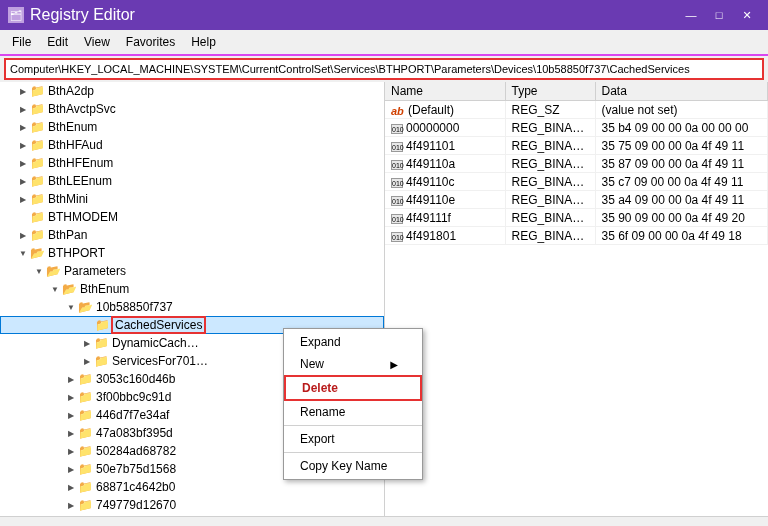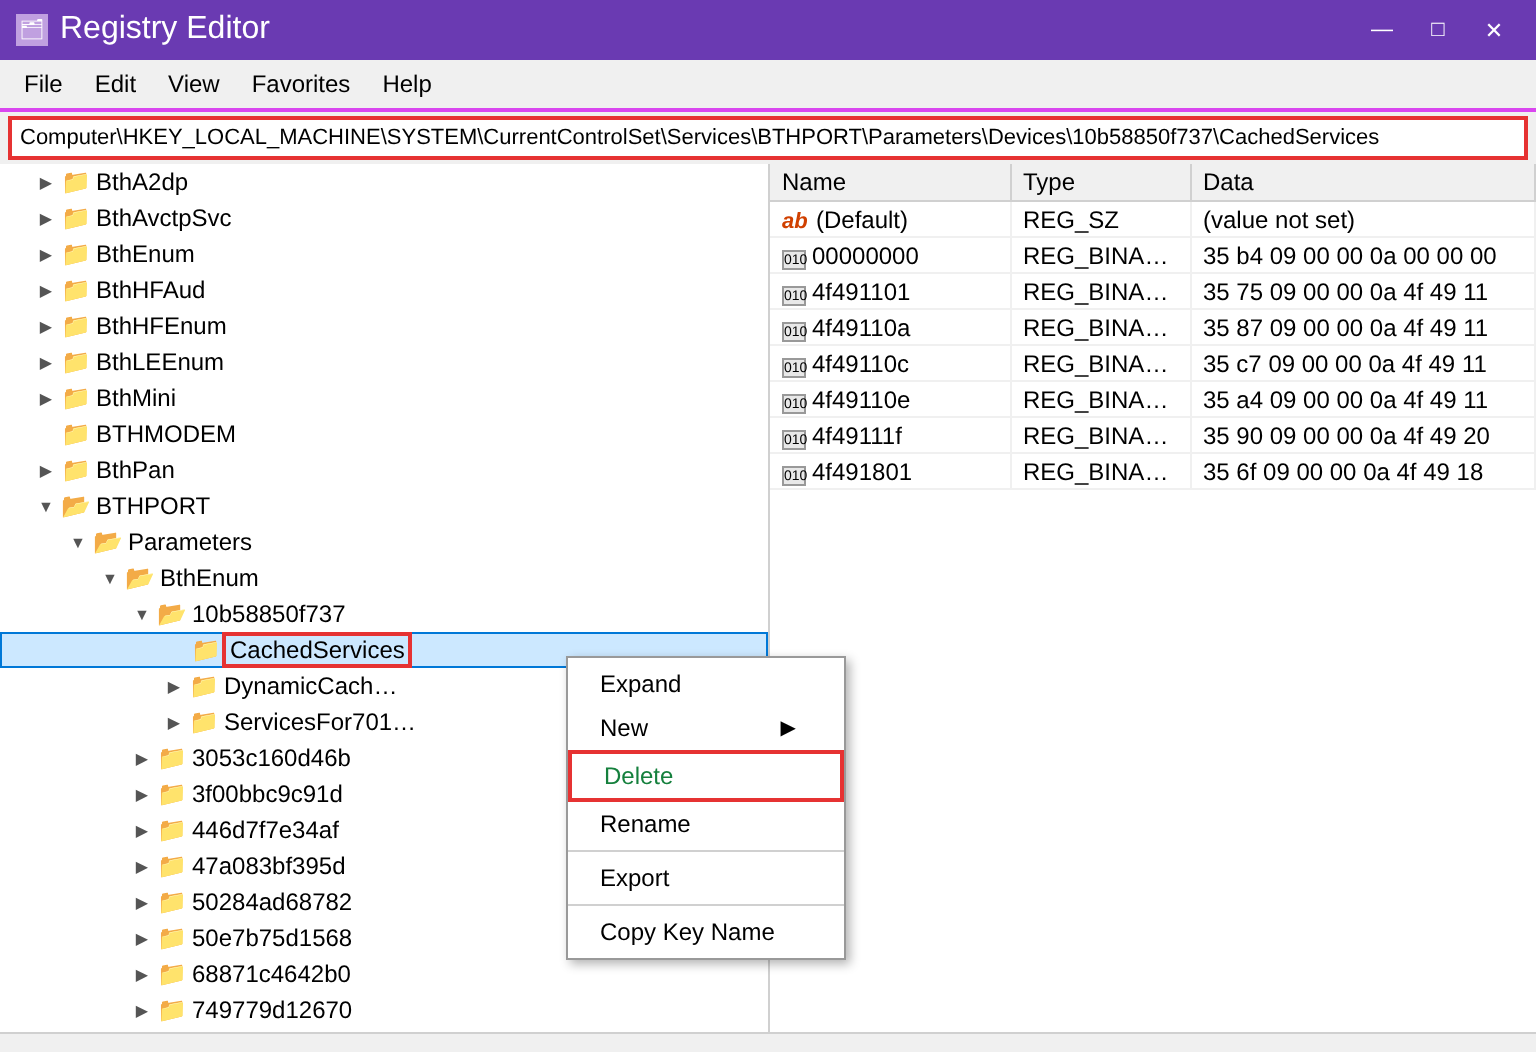--- a/index.html
+++ b/index.html
@@ -218,22 +218,22 @@
       padding: 4px 24px 4px 16px;
       cursor: pointer;
       display: flex;
       align-items: center;
       justify-content: space-between;
       font-size: 12px;
     }
     .context-menu-item.highlighted {
       background: white;
       border: 2px solid #e63232;
-      color: #15803d;
-      font-weight: normal;
+      color: #b91c1c;
+      font-weight: bold;
     }
     .context-menu-separator {
       height: 1px;
       background: #d0d0d0;
       margin: 2px 0;
     }
     .context-menu-arrow {
       font-size: 10px;
       margin-left: 8px;
     }

